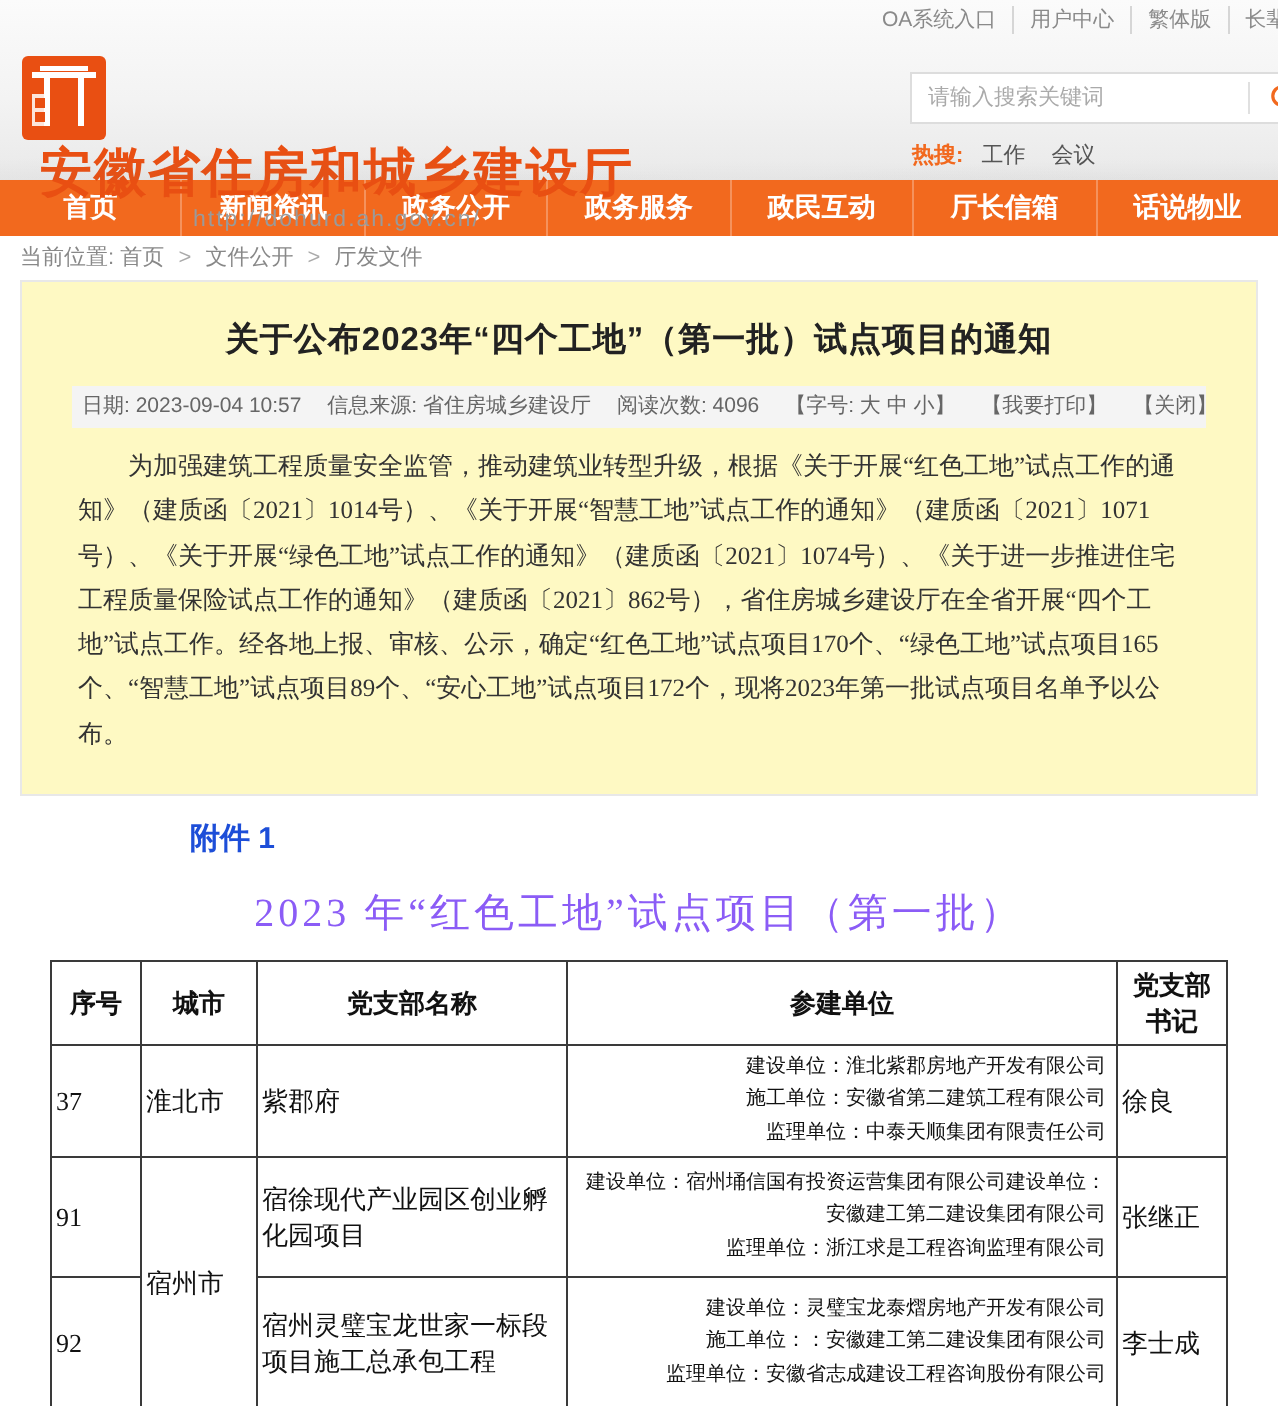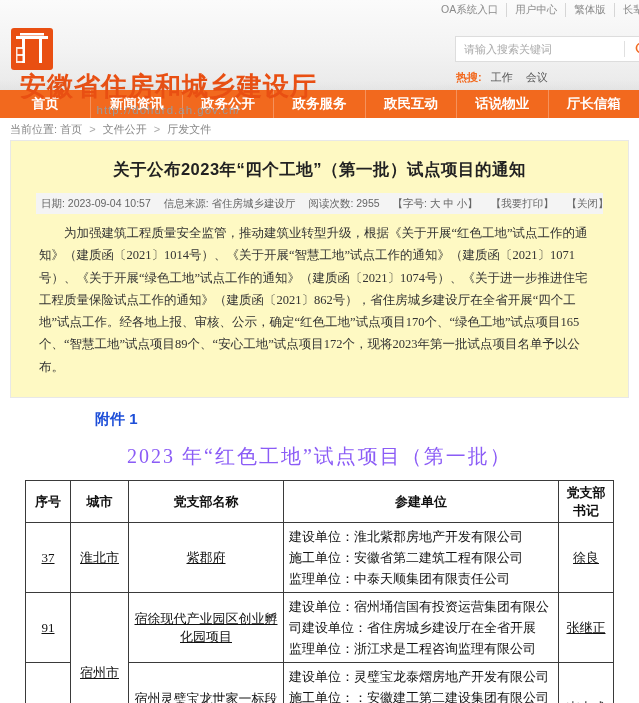--- a/index.html
+++ b/index.html
@@ -70,22 +70,22 @@
   
   .att-label { margin:12px 0 0 95px; font-size:15px; font-weight:bold; color:#1d4ed8; }
   .att-title { margin:14px 0 10px; text-align:center;
                font-family:"Liberation Serif","DejaVu Serif",serif;
                font-size:20px; color:#8b5cf6; letter-spacing:2px; }
   table.att { margin-left:25px; width:588px; border-collapse:collapse; table-layout:fixed;
               font-family:"Liberation Serif","DejaVu Serif",serif; color:#111; }
   table.att th, table.att td { border:1px solid #3a3a3a; vertical-align:middle; }
   table.att th { font-family:"Liberation Sans","DejaVu Sans",sans-serif; font-weight:bold;
                  font-size:13px; text-align:center; padding:2px; }
-  td.c { text-align:center; font-size:13px; padding:2px;text-decoration:underline; }
-  td.units { text-align:left; font-size:13px; padding:3px 5px; line-height:1.62; }
+  td.c { text-align:left; font-size:13px; padding:2px; }
+  td.units { text-align:right; font-size:10px; padding:3px 5px; line-height:1.62; }
   .unit-line { display:block; }
   tr.hrow { height:42px; } tr.r0 { height:56px; } tr.r1 { height:60px; } tr.r2 { height:66px; }
   col.w-no{width:45px;} col.w-city{width:58px;} col.w-branch{width:155px;}
   col.w-units{width:275px;} col.w-sec{width:55px;}
 </style>
 </head>
 <body>
 
 <div class="page">
 
@@ -128,39 +128,39 @@
       <span class="hot-term">会议</span>
     </div>
   </div>
 
   <div class="nav">
     <div class="nav-item">首页</div>
     <div class="nav-item">新闻资讯</div>
     <div class="nav-item">政务公开</div>
     <div class="nav-item">政务服务</div>
     <div class="nav-item">政民互动</div>
+    <div class="nav-item">厅长信箱</div>
     <div class="nav-item">话说物业</div>
-    <div class="nav-item">厅长信箱</div>
   </div>
 
   <div class="breadcrumb">
     <span>当前位置:</span>
     <span class="crumb-link">首页</span>
     <span class="crumb-sep">&gt;</span>
     <span class="crumb-link">文件公开</span>
     <span class="crumb-sep">&gt;</span>
     <span class="crumb-link">厅发文件</span>
   </div>
 
   <div class="article-box">
     <h1 class="article-title">关于公布2023年“四个工地”（第一批）试点项目的通知</h1>
     <div class="meta">
       <span>日期: 2023-09-04 10:57</span>
       <span>信息来源: 省住房城乡建设厅</span>
-      <span>阅读次数: 2955</span>
+      <span>阅读次数: 4096</span>
       <span class="ctl">【字号: 大 中 小】</span>
       <span class="ctl">【我要打印】</span>
       <span class="ctl">【关闭】</span>
     </div>
     <div class="doc">
       <p class="body-para">为加强建筑工程质量安全监管，推动建筑业转型升级，根据《关于开展“红色工地”试点工作的通知》（建质函〔2021〕1014号）、《关于开展“智慧工地”试点工作的通知》（建质函〔2021〕1071号）、《关于开展“绿色工地”试点工作的通知》（建质函〔2021〕1074号）、《关于进一步推进住宅工程质量保险试点工作的通知》（建质函〔2021〕862号），省住房城乡建设厅在全省开展“四个工地”试点工作。经各地上报、审核、公示，确定“红色工地”试点项目170个、“绿色工地”试点项目165个、“智慧工地”试点项目89个、“安心工地”试点项目172个，现将2023年第一批试点项目名单予以公布。</p>
     </div>
   </div>
 
   <div class="attachment">
@@ -192,21 +192,21 @@
           <span class="unit-line">施工单位：安徽省第二建筑工程有限公司</span>
           <span class="unit-line">监理单位：中泰天顺集团有限责任公司</span>
         </td>
         <td class="c">徐良</td>
       </tr>
       <tr class="r1">
         <td class="c">91</td>
         <td class="c" rowspan="2">宿州市</td>
         <td class="c">宿徐现代产业园区创业孵化园项目</td>
         <td class="units">
-          <span class="unit-line">建设单位：宿州埇信国有投资运营集团有限公司建设单位：省住房城乡建设厅在全省开展</span>
+          <span class="unit-line">建设单位：宿州埇信国有投资运营集团有限公司建设单位：安徽建工第二建设集团有限公司</span>
           <span class="unit-line">监理单位：浙江求是工程咨询监理有限公司</span>
         </td>
         <td class="c">张继正</td>
       </tr>
       <tr class="r2">
         <td class="c">92</td>
         <td class="c">宿州灵璧宝龙世家一标段项目施工总承包工程</td>
         <td class="units">
           <span class="unit-line">建设单位：灵璧宝龙泰熠房地产开发有限公司</span>
           <span class="unit-line">施工单位：：安徽建工第二建设集团有限公司</span>

